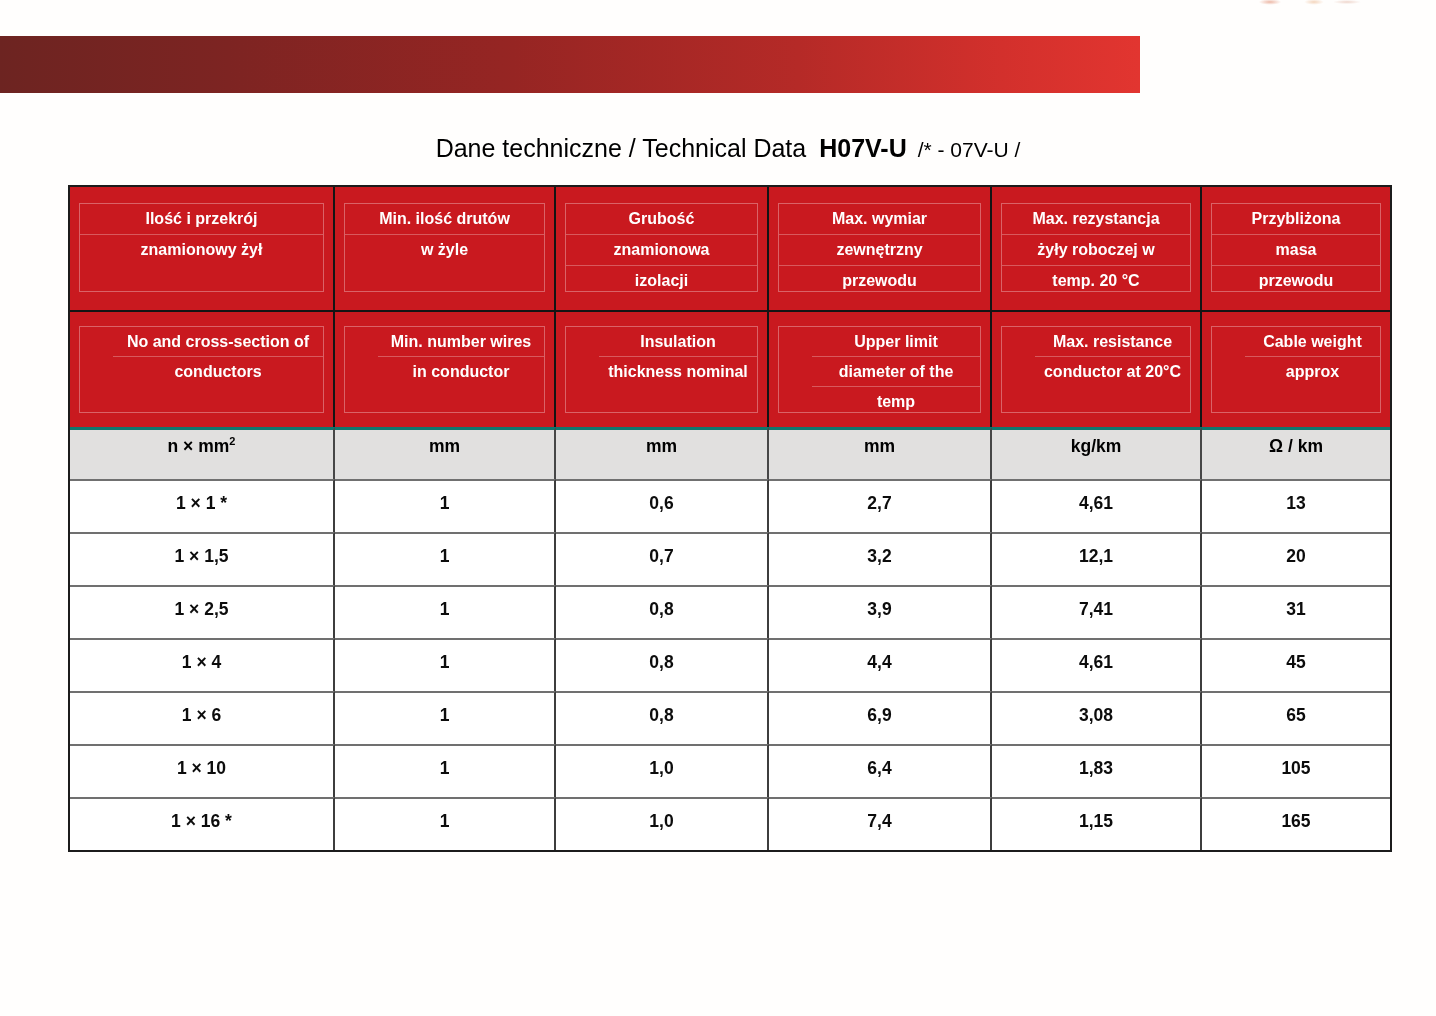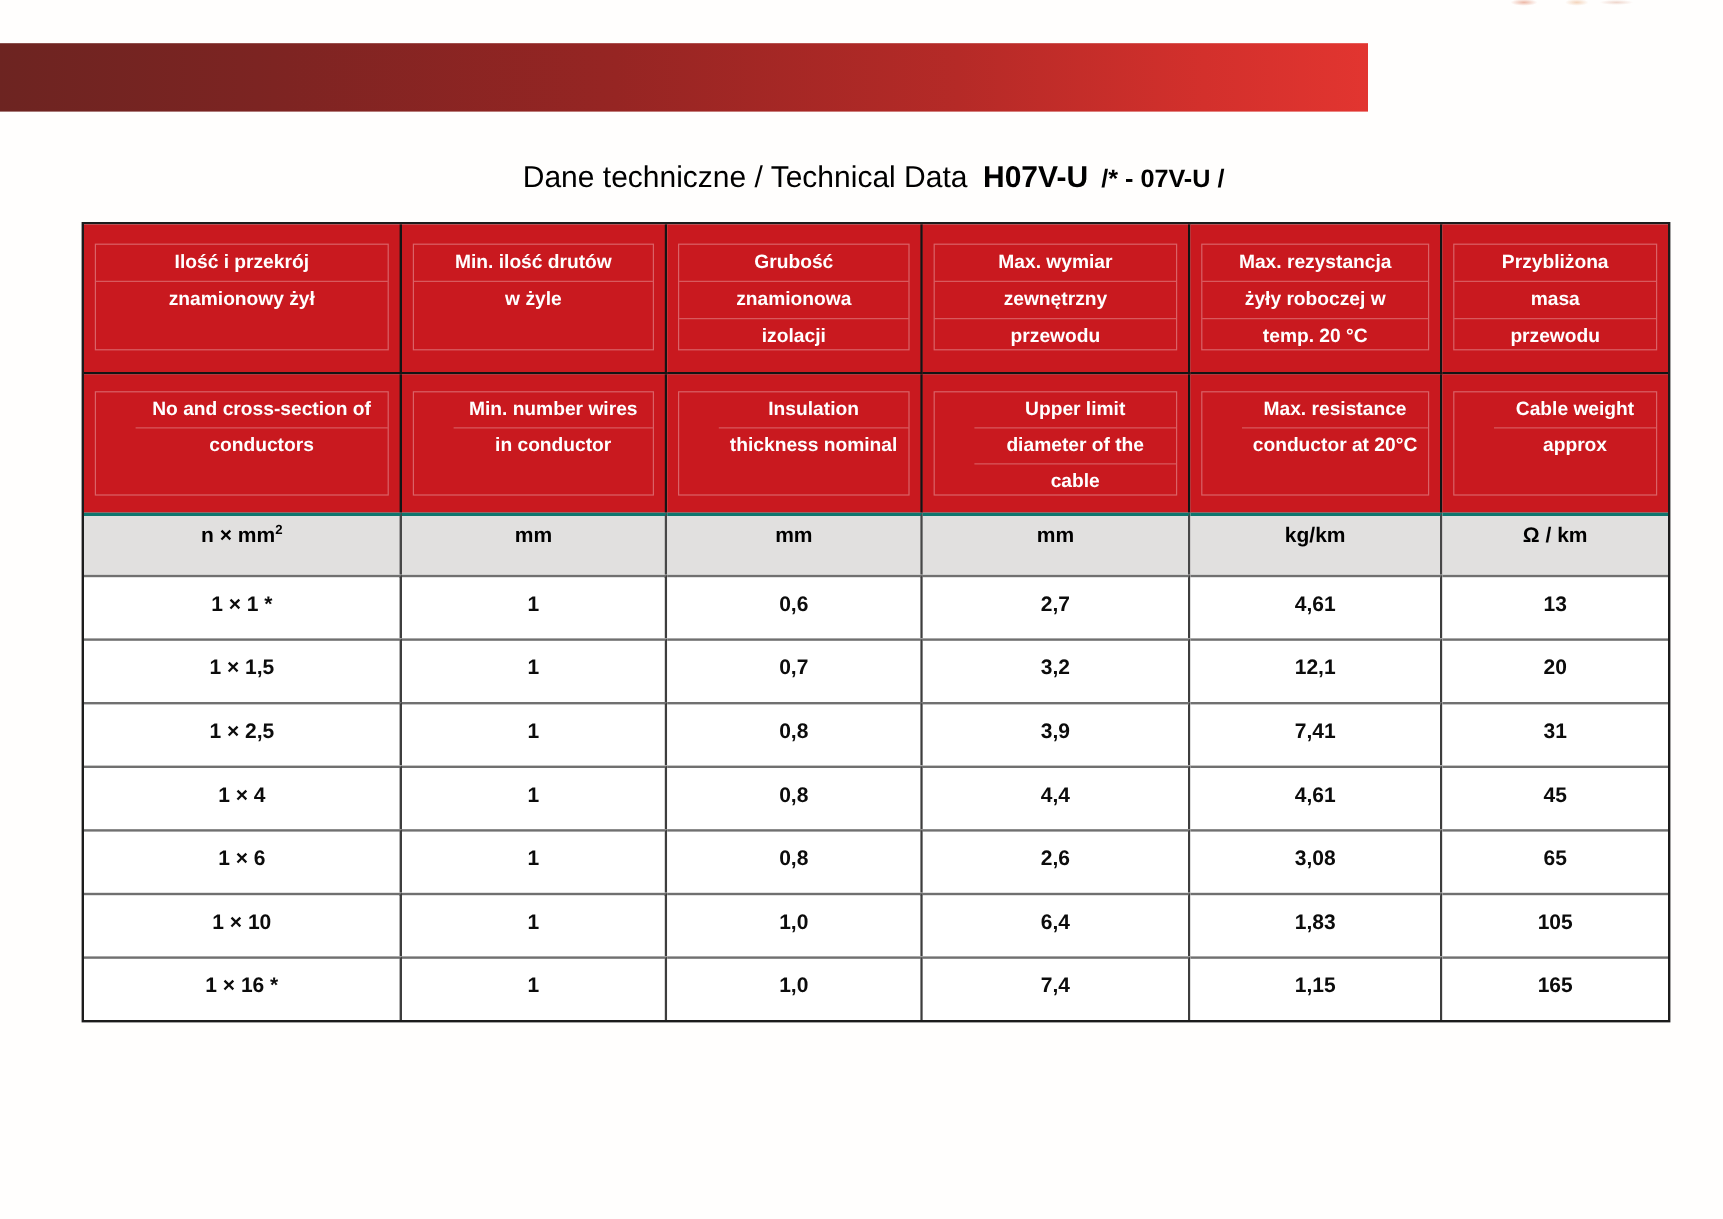--- a/index.html
+++ b/index.html
@@ -14,21 +14,21 @@
       radial-gradient(ellipse 20px 3px at 95px 2px, rgba(200,120,90,.30), rgba(200,120,90,0) 70%);}
 
   
   .banner{position:absolute;left:0;top:36px;width:1140px;height:57px;
     background:linear-gradient(90deg,#6d2421 0%,#7d2422 20%,#962523 45%,#b52a27 70%,#d3302c 88%,#e23530 100%);}
 
   
   .title{position:absolute;left:68px;top:131px;width:1320px;height:34px;line-height:34px;
     text-align:center;font-size:25px;color:#000;white-space:nowrap;}
   .title .b{font-weight:bold;margin-left:6px;}
-  .title .small{font-size:21px;margin-left:4px;font-weight:bold;}
+  .title .small{font-size:21px;margin-left:4px;font-weight:normal;}
 
   
   .table{position:absolute;left:68px;top:185px;width:1320px;border:2px solid #1c1c1c;box-sizing:content-box;}
   .trow{display:grid;grid-template-columns:265px 221px 213px 223px 210px 188px;}
 
   
   .hcell{position:relative;background:#c9191f;border-right:2px solid #141414;box-sizing:border-box;}
   .hcell:last-child{border-right:none;}
   .pl .hcell{height:125px;border-bottom:2px solid #141414;}
   .en .hcell{height:115px;}
@@ -127,21 +127,21 @@
         <div class="hcell">
           <div class="inner">
             <div class="hline">Insulation</div>
             <div class="hline">thickness nominal</div>
           </div>
         </div>
         <div class="hcell">
           <div class="inner">
             <div class="hline">Upper limit</div>
             <div class="hline">diameter of the</div>
-            <div class="hline">cable</div>
+            <div class="hline">temp</div>
           </div>
         </div>
         <div class="hcell">
           <div class="inner">
             <div class="hline">Max. resistance</div>
             <div class="hline">conductor at 20°C</div>
           </div>
         </div>
         <div class="hcell">
           <div class="inner">
@@ -188,21 +188,21 @@
           <div class="dcell">1</div>
           <div class="dcell">0,8</div>
           <div class="dcell">4,4</div>
           <div class="dcell">4,61</div>
           <div class="dcell">45</div>
         </div>
         <div class="trow drow">
           <div class="dcell">1 × 6</div>
           <div class="dcell">1</div>
           <div class="dcell">0,8</div>
-          <div class="dcell">2,6</div>
+          <div class="dcell">6,9</div>
           <div class="dcell">3,08</div>
           <div class="dcell">65</div>
         </div>
         <div class="trow drow">
           <div class="dcell">1 × 10</div>
           <div class="dcell">1</div>
           <div class="dcell">1,0</div>
           <div class="dcell">6,4</div>
           <div class="dcell">1,83</div>
           <div class="dcell">105</div>

